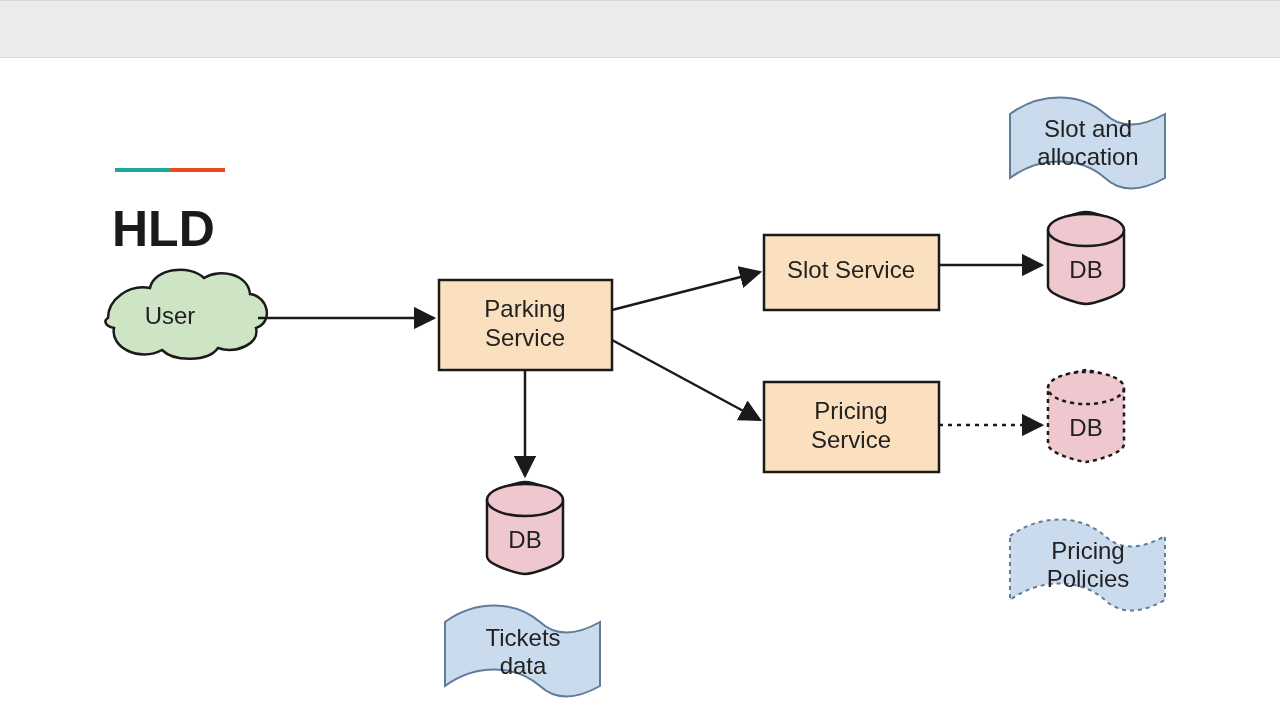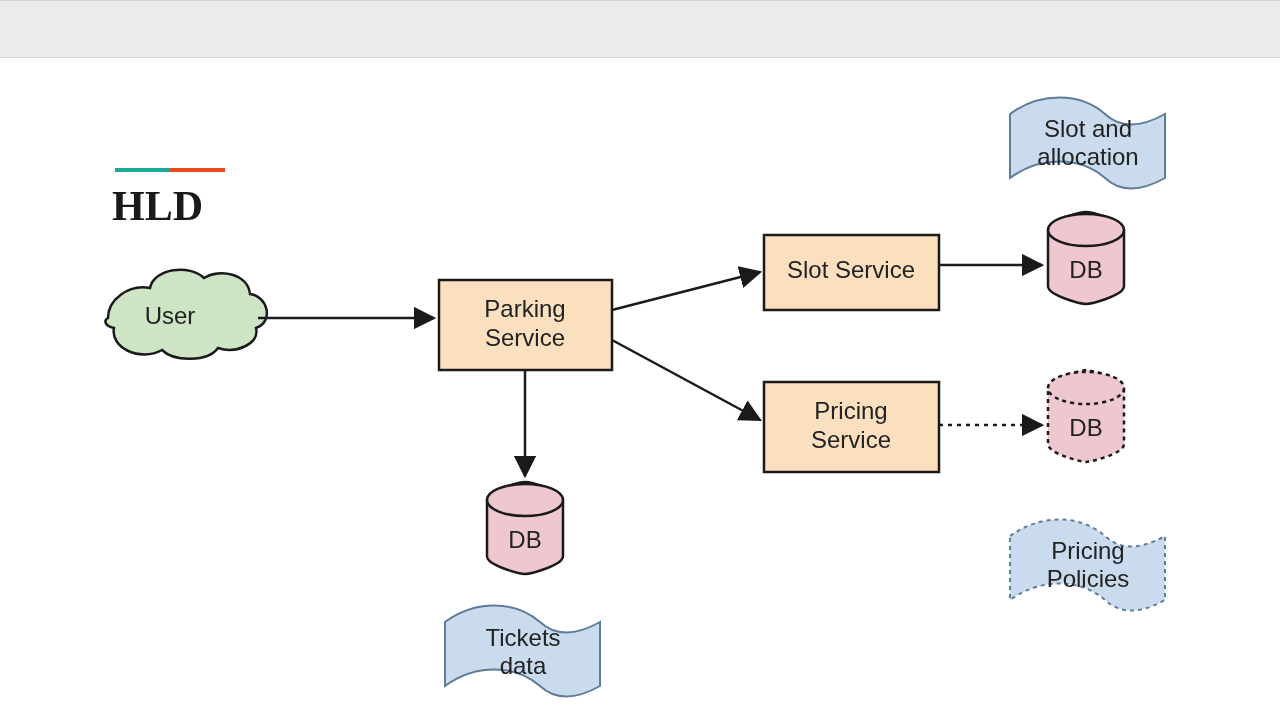--- a/index.html
+++ b/index.html
@@ -46,21 +46,21 @@
   }
 </style>
 </head>
 <body>
 
 <div class="top-bar"></div>
 
 <div class="accent" style="left:115px; top:168px; width:55px; background:#1aab98;"></div>
 <div class="accent" style="left:170px; top:168px; width:55px; background:#e84c1a;"></div>
 
-<div class="heading" style="left:112px; top:182px; font-size:42px;font-family:Liberation Serif, serif;">HLD</div>
+<div class="heading" style="left:112px; top:200px; font-size:50px;">HLD</div>
 
 <svg class="svg-layer" width="1280" height="720">
   <defs>
     <marker id="arrow" viewBox="0 0 10 10" refX="9" refY="5" markerWidth="9" markerHeight="9" orient="auto-start-reverse">
       <path d="M 0 0 L 10 5 L 0 10 z" fill="#1a1a1a"></path>
     </marker>
   </defs>
 
   <g>
     <path d="M108,318

